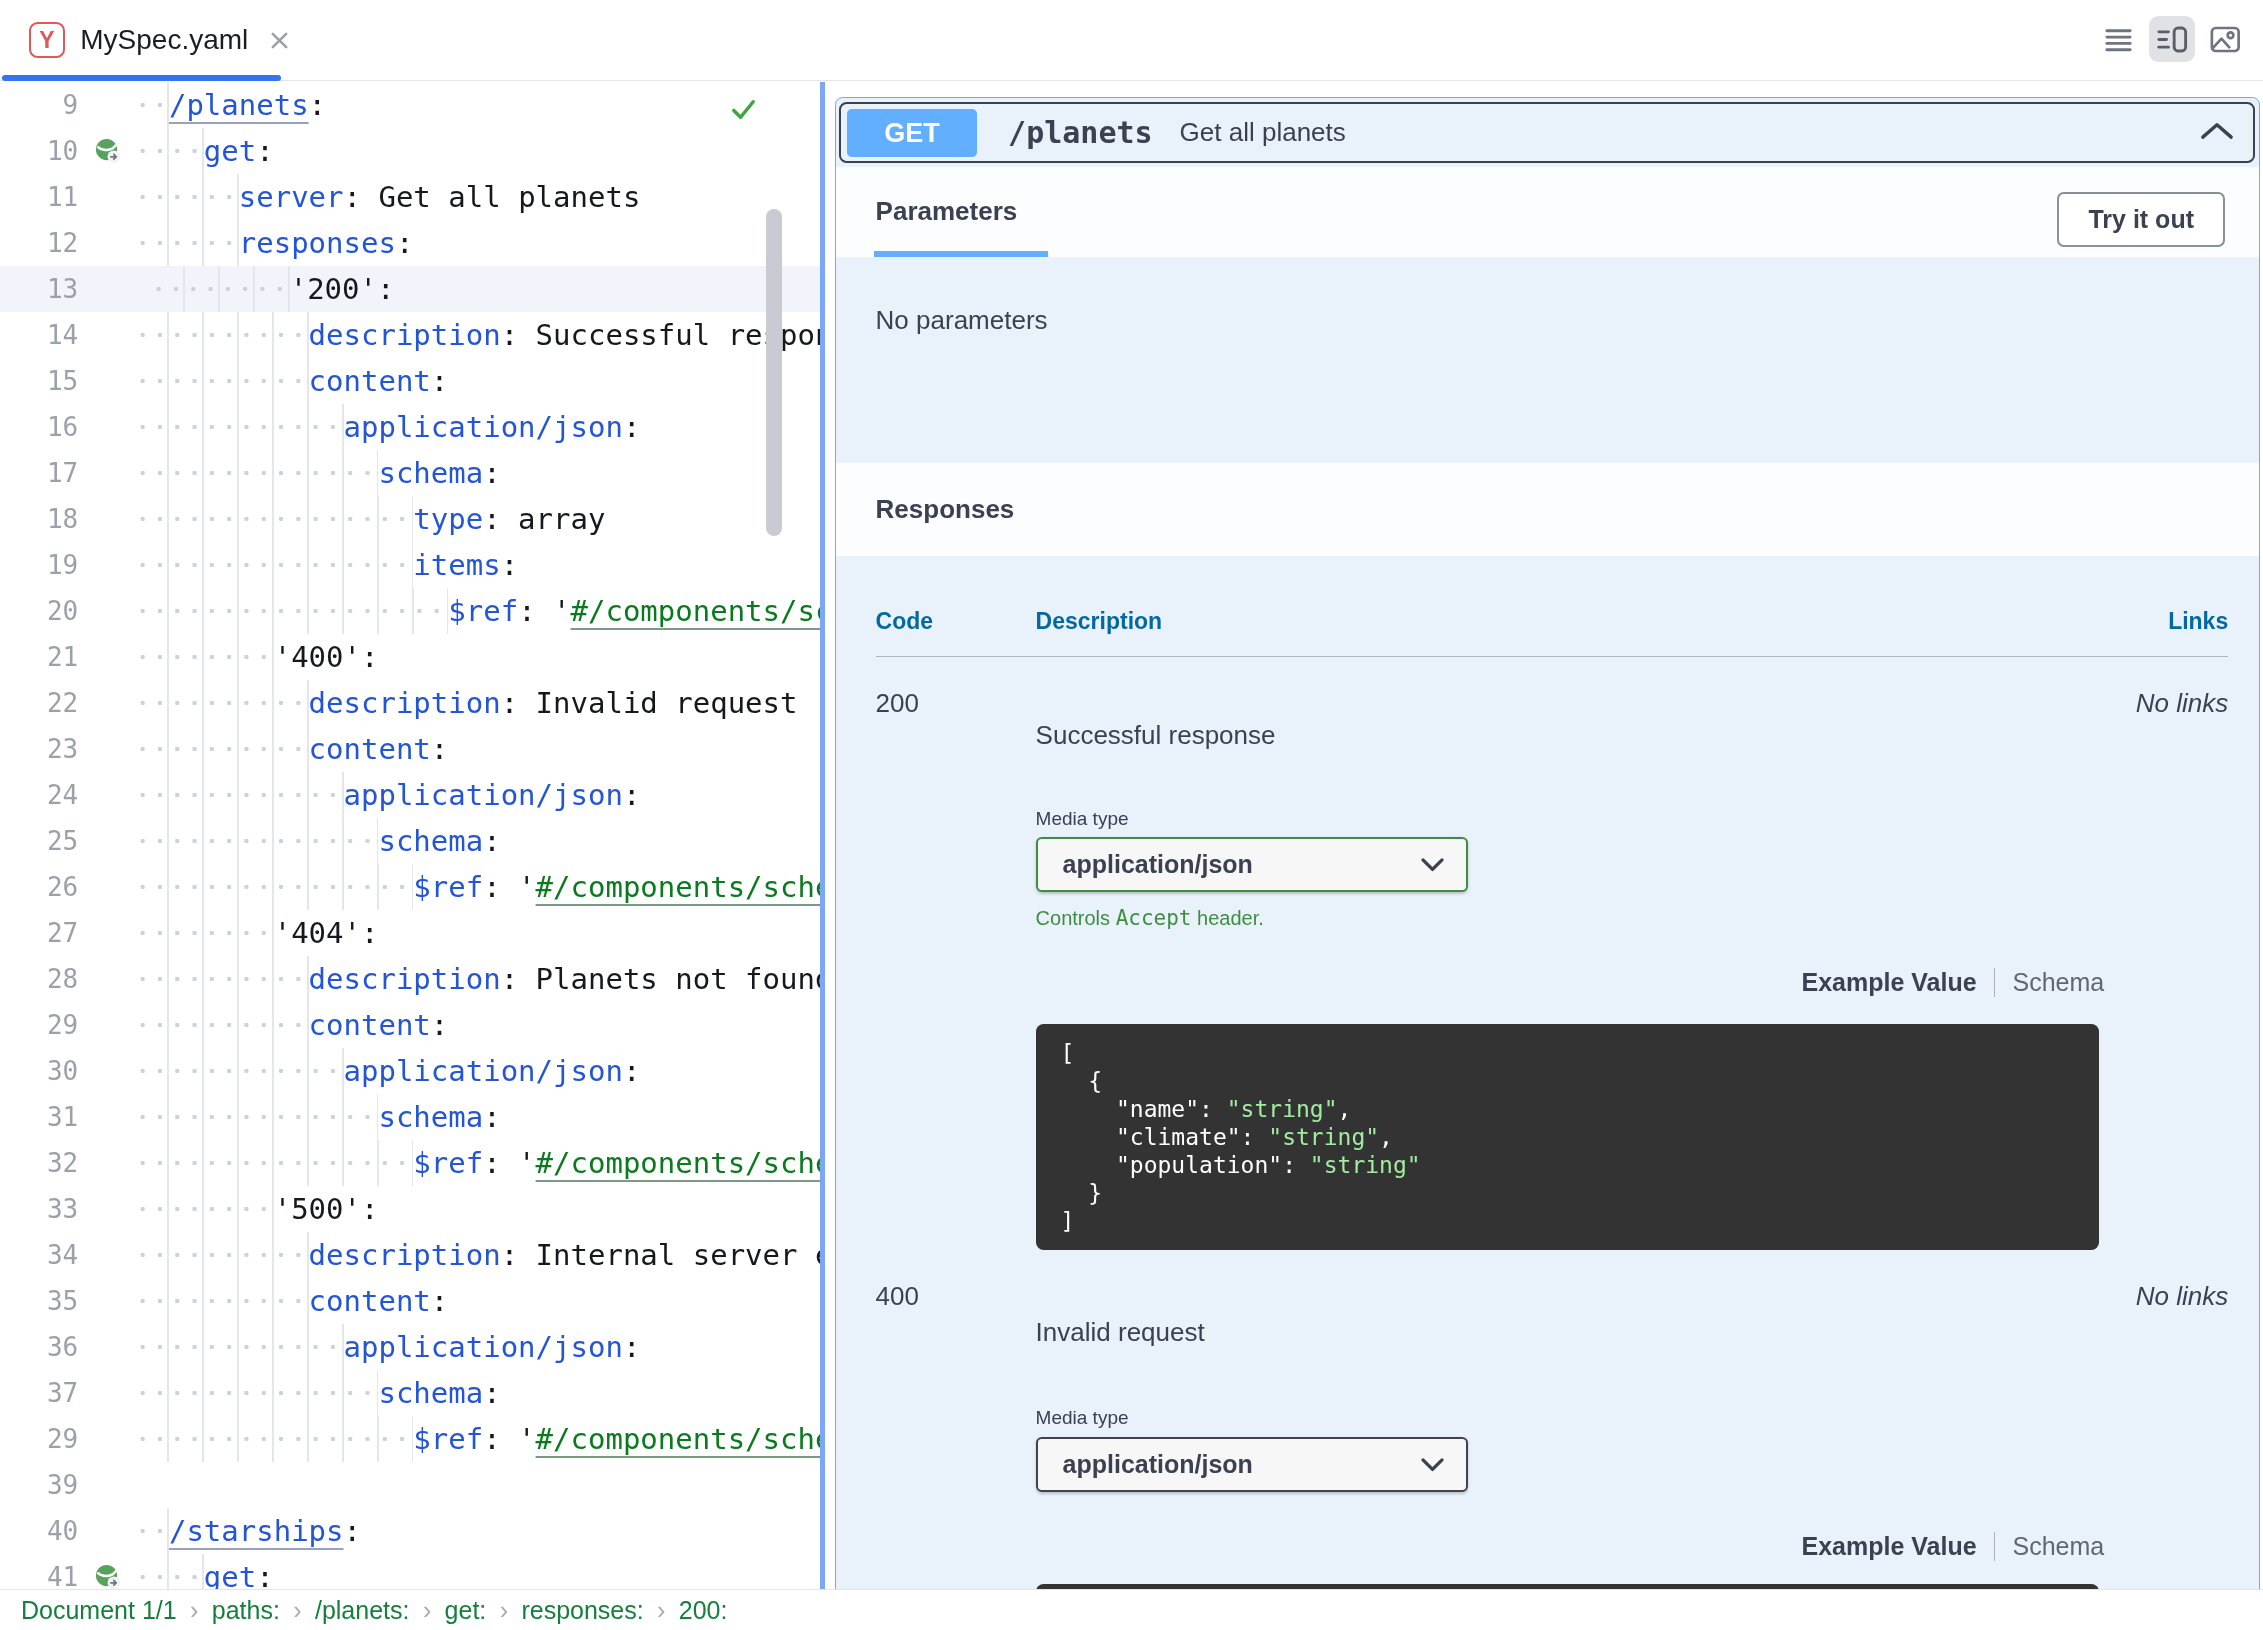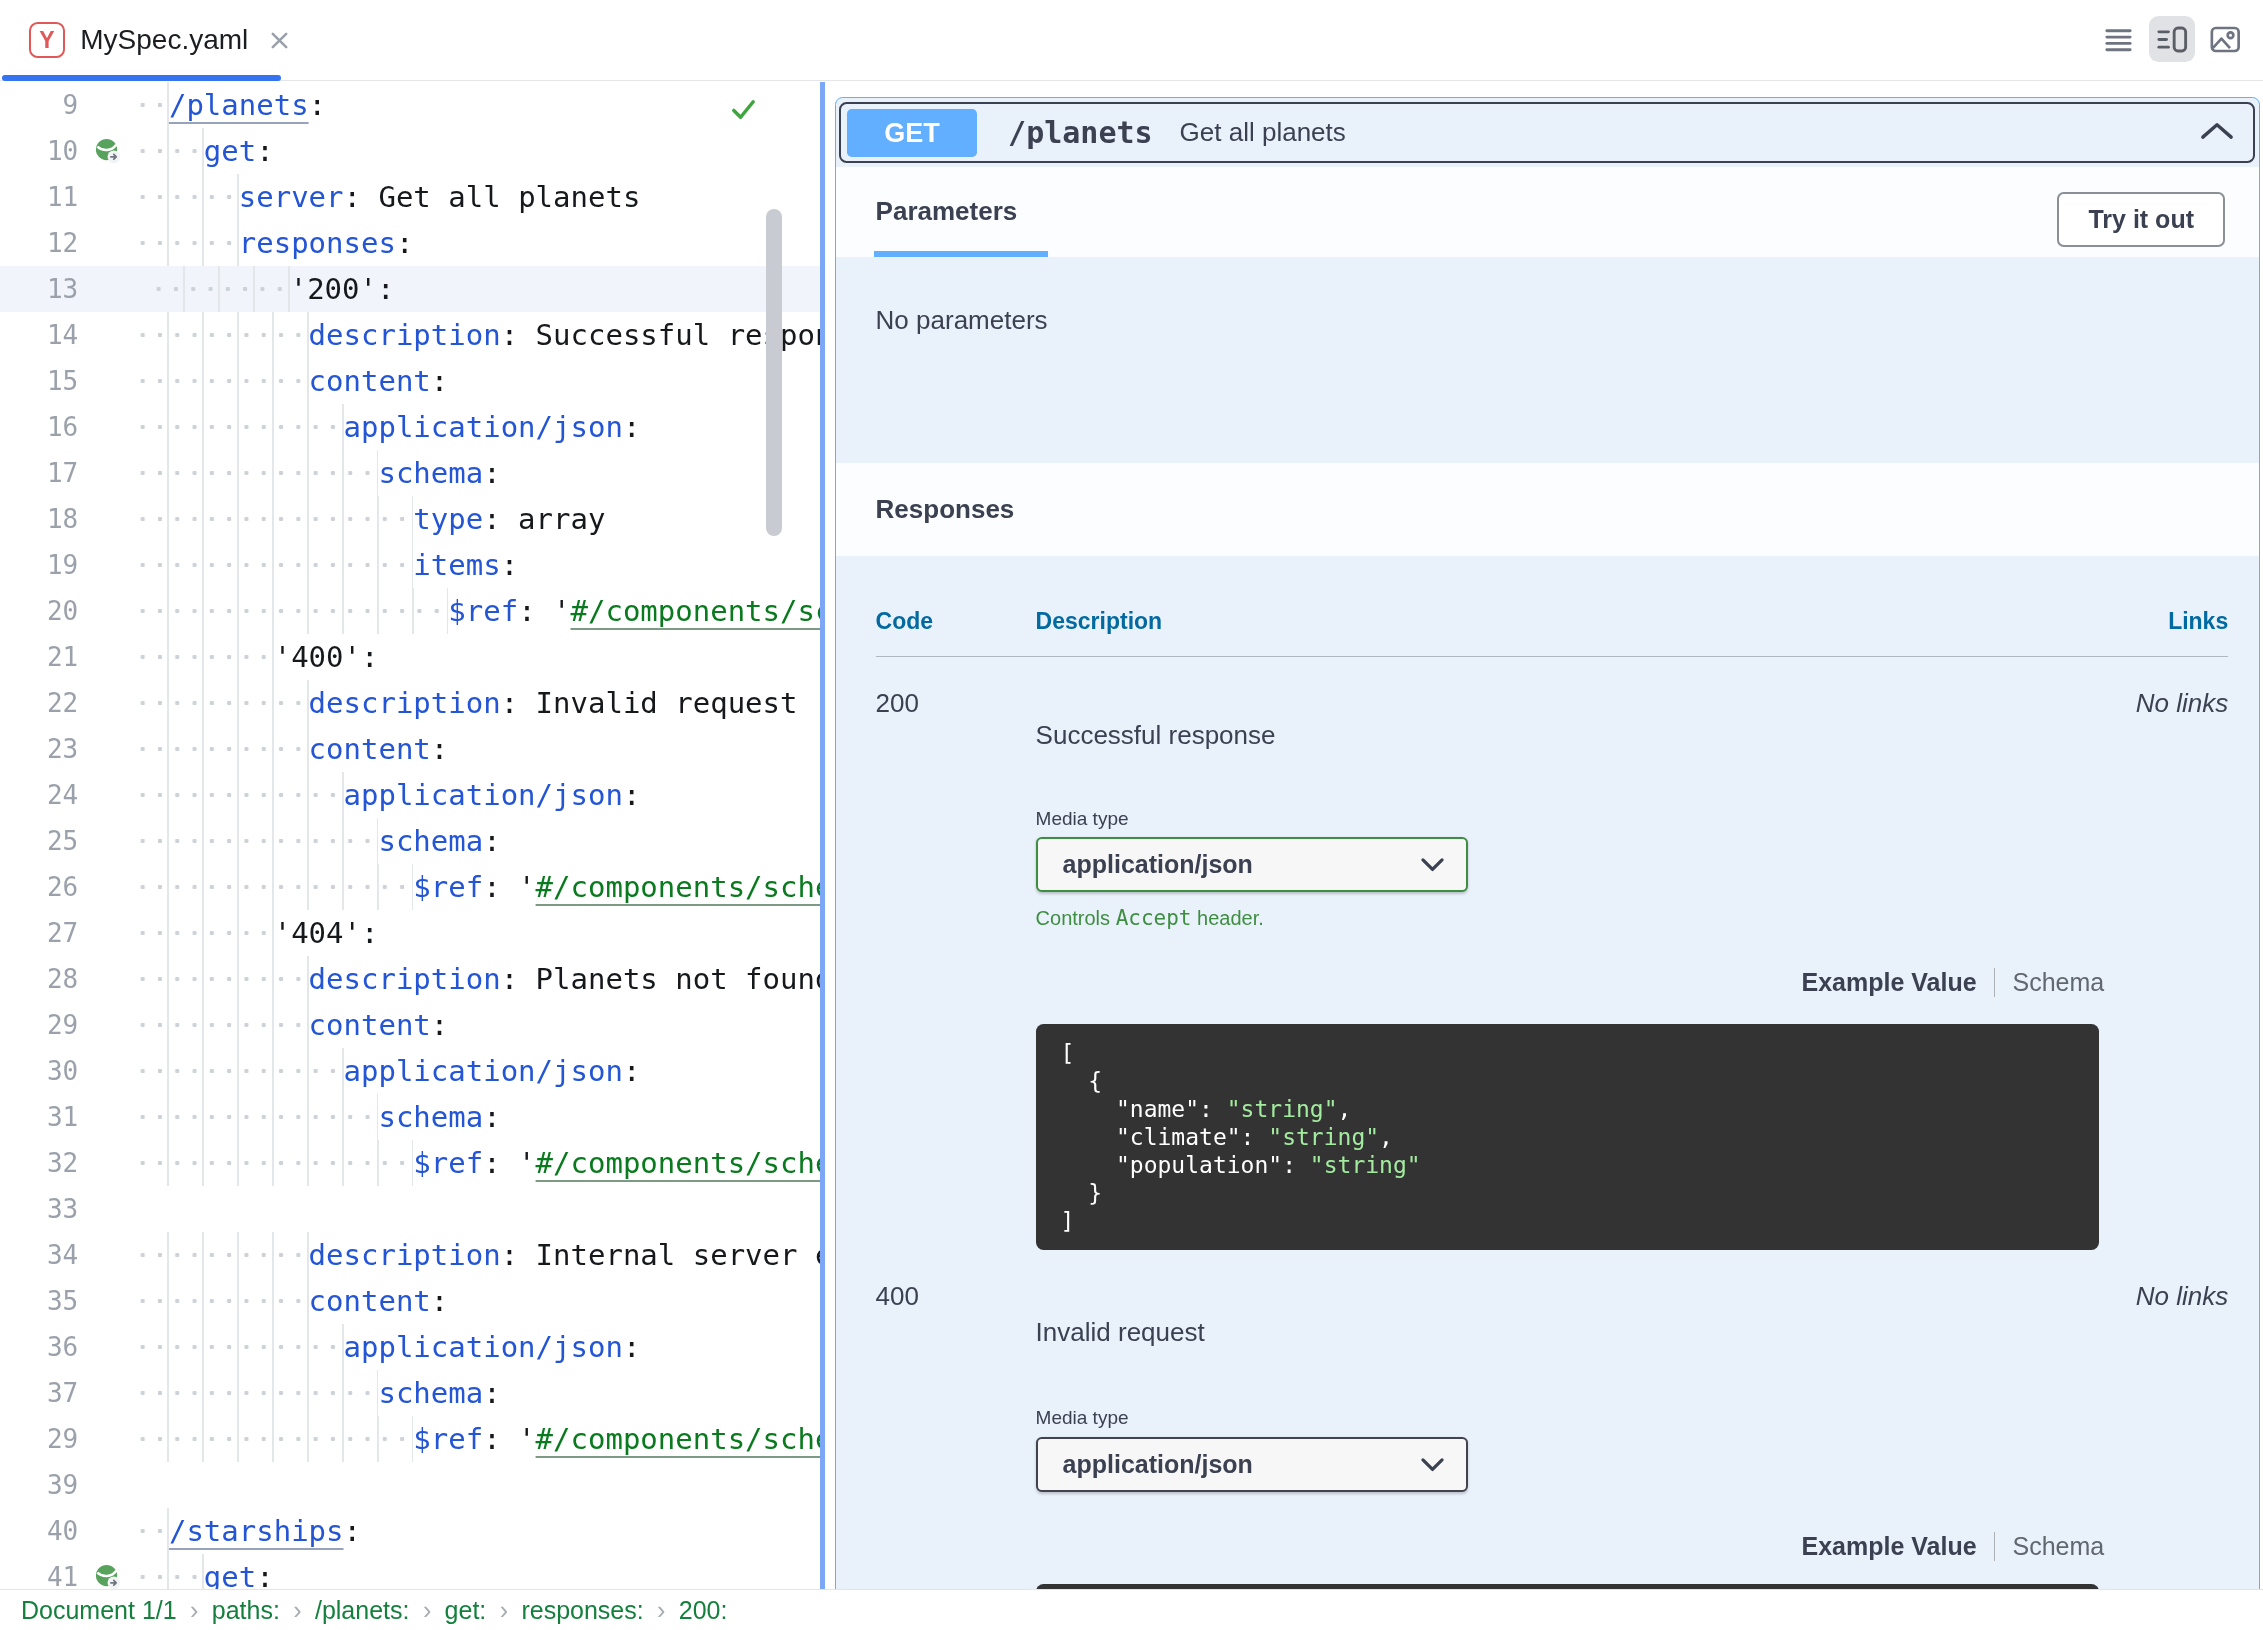--- a/index.html
+++ b/index.html
@@ -199,21 +199,21 @@
         <div class="eline"><span class="lnum">23</span><span class="gslot"></span><span class="lcode"><span class="ws">          </span><span class="k">content</span><span class="pl">:</span></span></div>
         <div class="eline"><span class="lnum">24</span><span class="gslot"></span><span class="lcode"><span class="ws">            </span><span class="k">application/json</span><span class="pl">:</span></span></div>
         <div class="eline"><span class="lnum">25</span><span class="gslot"></span><span class="lcode"><span class="ws">              </span><span class="k">schema</span><span class="pl">:</span></span></div>
         <div class="eline"><span class="lnum">26</span><span class="gslot"></span><span class="lcode"><span class="ws">                </span><span class="k">$ref</span><span class="pl">: '</span><span class="lk">#/components/schema</span></span></div>
         <div class="eline"><span class="lnum">27</span><span class="gslot"></span><span class="lcode"><span class="ws">        </span><span class="pl">'404':</span></span></div>
         <div class="eline"><span class="lnum">28</span><span class="gslot"></span><span class="lcode"><span class="ws">          </span><span class="k">description</span><span class="pl">: Planets not found</span></span></div>
         <div class="eline"><span class="lnum">29</span><span class="gslot"></span><span class="lcode"><span class="ws">          </span><span class="k">content</span><span class="pl">:</span></span></div>
         <div class="eline"><span class="lnum">30</span><span class="gslot"></span><span class="lcode"><span class="ws">            </span><span class="k">application/json</span><span class="pl">:</span></span></div>
         <div class="eline"><span class="lnum">31</span><span class="gslot"></span><span class="lcode"><span class="ws">              </span><span class="k">schema</span><span class="pl">:</span></span></div>
         <div class="eline"><span class="lnum">32</span><span class="gslot"></span><span class="lcode"><span class="ws">                </span><span class="k">$ref</span><span class="pl">: '</span><span class="lk">#/components/schema</span></span></div>
-        <div class="eline"><span class="lnum">33</span><span class="gslot"></span></div>
+        <div class="eline"><span class="lnum">33</span><span class="gslot"></span><span class="lcode"><span class="ws">        </span><span class="pl">'500':</span></span></div>
         <div class="eline"><span class="lnum">34</span><span class="gslot"></span><span class="lcode"><span class="ws">          </span><span class="k">description</span><span class="pl">: Internal server error</span></span></div>
         <div class="eline"><span class="lnum">35</span><span class="gslot"></span><span class="lcode"><span class="ws">          </span><span class="k">content</span><span class="pl">:</span></span></div>
         <div class="eline"><span class="lnum">36</span><span class="gslot"></span><span class="lcode"><span class="ws">            </span><span class="k">application/json</span><span class="pl">:</span></span></div>
         <div class="eline"><span class="lnum">37</span><span class="gslot"></span><span class="lcode"><span class="ws">              </span><span class="k">schema</span><span class="pl">:</span></span></div>
         <div class="eline"><span class="lnum">29</span><span class="gslot"></span><span class="lcode"><span class="ws">                </span><span class="k">$ref</span><span class="pl">: '</span><span class="lk">#/components/schema</span></span></div>
         <div class="eline"><span class="lnum">39</span><span class="gslot"></span><span class="lcode"></span></div>
         <div class="eline"><span class="lnum">40</span><span class="gslot"></span><span class="lcode"><span class="ws">  </span><span class="pk">/starships</span><span class="pl">:</span></span></div>
         <div class="eline"><span class="lnum">41</span><span class="gslot"><svg width="28" height="28" viewBox="0 0 29 29">
               <circle cx="13" cy="13" r="11" fill="#57a35d"></circle>
               <path d="M3.5 10 C 9 15, 18 15, 23 8" stroke="#ffffff" stroke-width="2.6" fill="none"></path>

